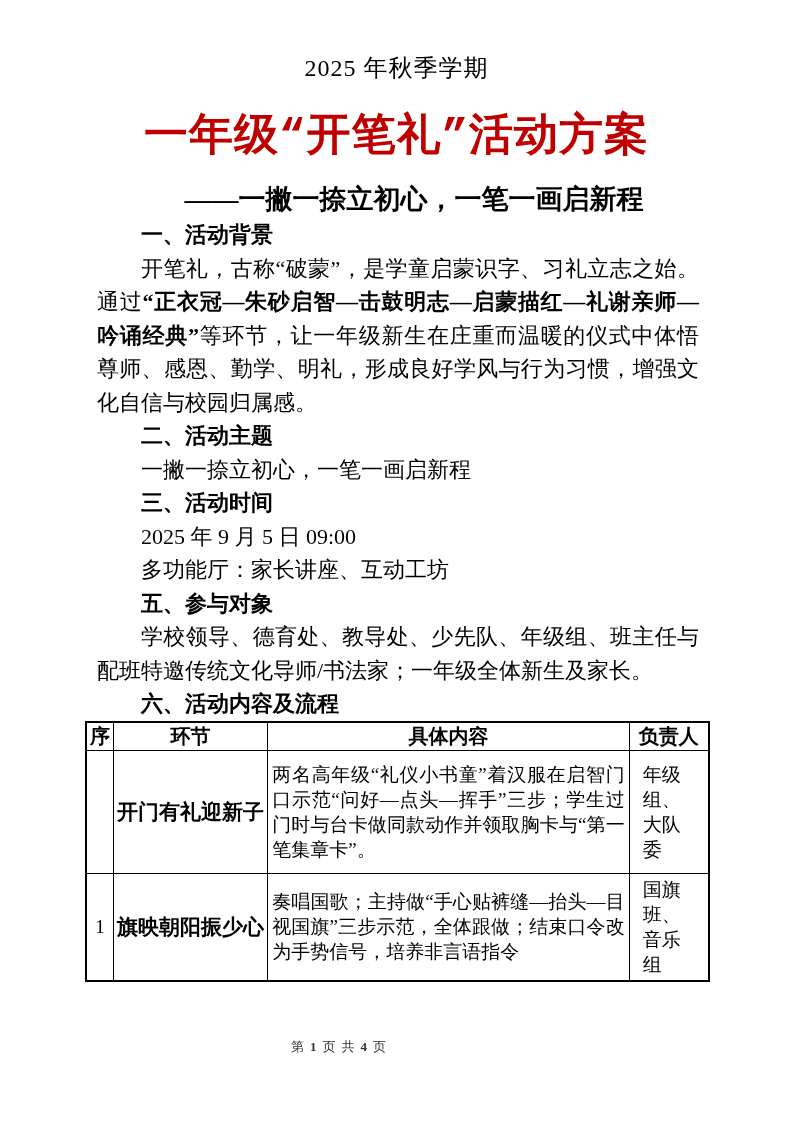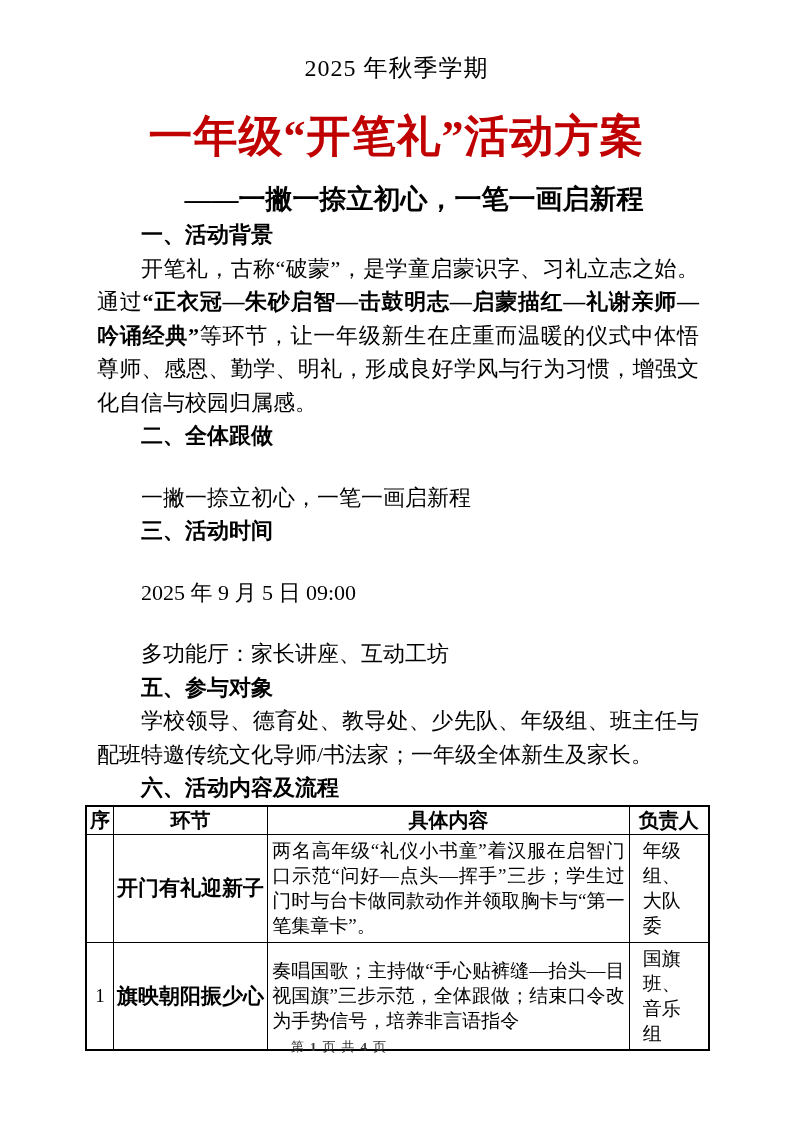--- a/index.html
+++ b/index.html
@@ -45,21 +45,20 @@
   .heading {
     font-weight: bold;
     text-indent: 2em;
   }
   .para {
     text-indent: 2em;
     text-align: justify;
   }
   .line-indent {
     text-indent: 2em;
-    margin-top: 28px;
   }
   .bold-inline { font-weight: bold; }
   .flow-table {
     border-collapse: collapse;
     border: 2px solid #000000;
     margin-left: 85px;
     width: 625px;
     table-layout: fixed;
     font-size: 19px;
   }
@@ -84,21 +83,21 @@
   }
   td.cell-stage {
     text-align: center;
     font-size: 21px;
     font-weight: bold;
   }
   td.cell-content {
     font-size: 19px;
     line-height: 25px;
     text-align: justify;
-    padding: 3px 4px;
+    padding: 11px 4px;
   }
   td.cell-owner {
     font-size: 19px;
     line-height: 25px;
     padding: 0 13px;
   }
   .page-footer {
     position: absolute;
     left: 0;
     top: 1038px;
@@ -110,32 +109,32 @@
   .page-footer span { margin: 0 3px; }
   .page-footer .num { font-weight: bold; }
 </style>
 </head>
 <body>
 
 <div class="page">
 
   <div class="header-term">2025 年秋季学期</div>
 
-  <div class="main-title" style="color: rgb(192, 0, 0);">一年级“开笔礼”活动方案</div>
+  <div class="main-title" style="color: rgb(192, 0, 0); font-family: Liberation Mono, monospace;">一年级“开笔礼”活动方案</div>
 
   <div class="subtitle">——一撇一捺立初心，一笔一画启新程</div>
 
   <div class="body-block">
 
     <div class="heading">一、活动背景</div>
     <div class="para">
       <span>开笔礼，古称“破蒙”，是学童启蒙识字、习礼立志之始。通过</span><span class="bold-inline">“正衣冠—朱砂启智—击鼓明志—启蒙描红—礼谢亲师—吟诵经典”</span><span>等环节，让一年级新生在庄重而温暖的仪式中体悟尊师、感恩、勤学、明礼，形成良好学风与行为习惯，增强文化自信与校园归属感。</span>
     </div>
 
-    <div class="heading">二、全体跟做</div>
+    <div class="heading">二、活动主题</div>
     <div class="line-indent">一撇一捺立初心，一笔一画启新程</div>
 
     <div class="heading">三、活动时间</div>
     <div class="line-indent">2025 年 9 月 5 日 09:00</div>
 
     <div class="line-indent">多功能厅：家长讲座、互动工坊</div>
 
     <div class="heading">五、参与对象</div>
     <div class="para">学校领导、德育处、教导处、少先队、年级组、班主任与配班特邀传统文化导师/书法家；一年级全体新生及家长。</div>
 

